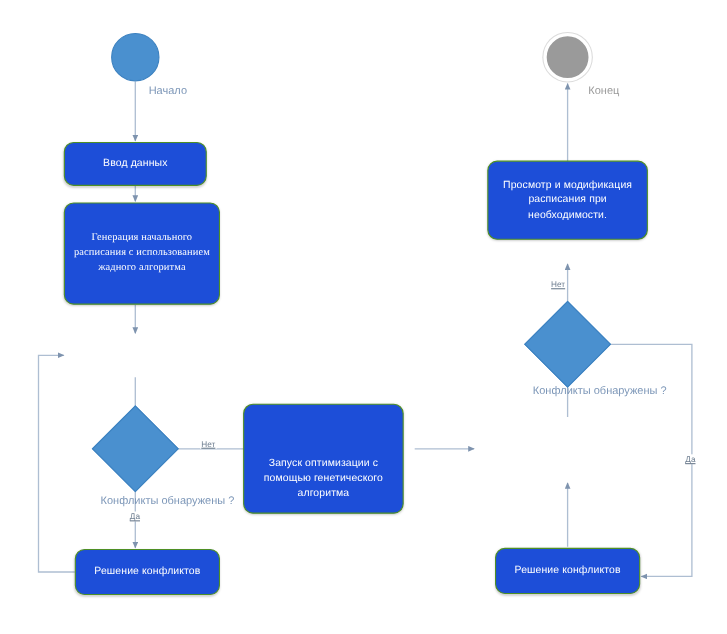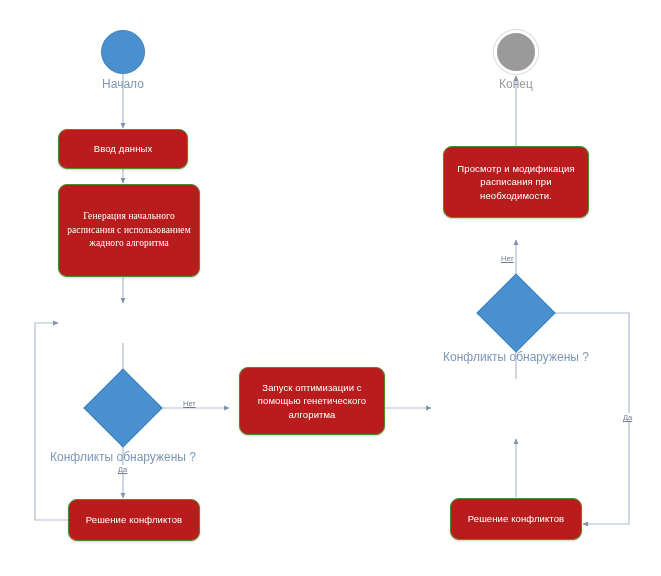--- a/index.html
+++ b/index.html
@@ -22,21 +22,21 @@
     left: 0;
     top: 0;
     width: 661px;
     height: 576px;
   }
   .node {
     position: absolute;
     box-sizing: border-box;
   }
   .process {
-    background: #b91c1c;
+    background: #1d4ed8;
     border: 1px solid #4E8F25;
     border-radius: 9px;
     color: #ffffff;
     display: flex;
     align-items: center;
     justify-content: center;
     text-align: center;
     font-size: 9.5px;
     line-height: 13.5px;
     letter-spacing: 0.1px;
@@ -65,24 +65,24 @@
   }
   .diamond {
     width: 56px;
     height: 56px;
     background: #4A90CF;
     border: 1px solid #3D82C0;
     transform: rotate(45deg);
   }
   .node-caption {
     position: absolute;
-    font-size: 12px;
+    font-size: 10px;
     color: #7D97B8;
     white-space: nowrap;
-    text-align: center;
+    text-align: right;
   }
   .caption-gray {
     color: #9a9a9a;
   }
   .edge-label {
     position: absolute;
     font-size: 7.5px;
     color: #6E7E90;
     white-space: nowrap;
     background: #ffffff;
@@ -149,21 +149,21 @@
 
   <div class="node diamond" style="left:95px; top:380px;"></div>
   <div class="node-caption" style="left:33px; top:450px; width:180px;">Конфликты обнаружены ?</div>
   <div class="edge-label" style="left:182px; top:399px;">Нет</div>
   <div class="edge-label" style="left:117px; top:465px;">Да</div>
 
   <div class="node process" style="left:68px; top:499px; width:132px; height:42px;">
     <span>Решение конфликтов</span>
   </div>
 
-  <div class="node process" style="left:239px; top:367px; width:146px; height:68px;">
+  <div class="node process" style="left:221px; top:367px; width:146px; height:100px;align-items:flex-end;">
     <span>Запуск оптимизации с помощью генетического алгоритма</span>
   </div>
 
 
   <div class="node diamond" style="left:488px; top:285px;"></div>
   <div class="node-caption" style="left:426px; top:350px; width:180px;">Конфликты обнаружены ?</div>
   <div class="edge-label" style="left:500px; top:254px;">Нет</div>
   <div class="edge-label" style="left:622px; top:413px;">Да</div>
 
   <div class="node process" style="left:450px; top:498px; width:132px; height:42px;">

